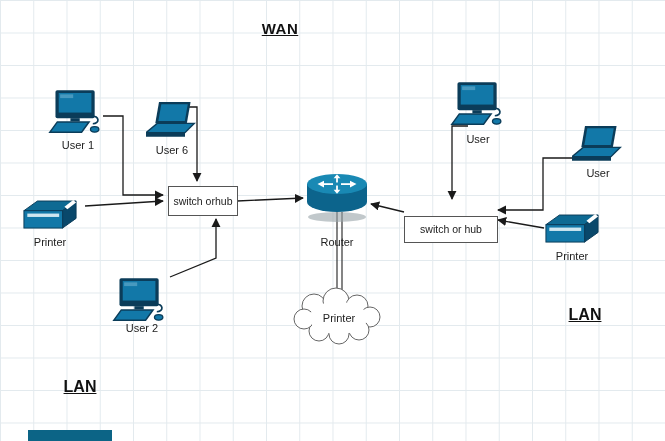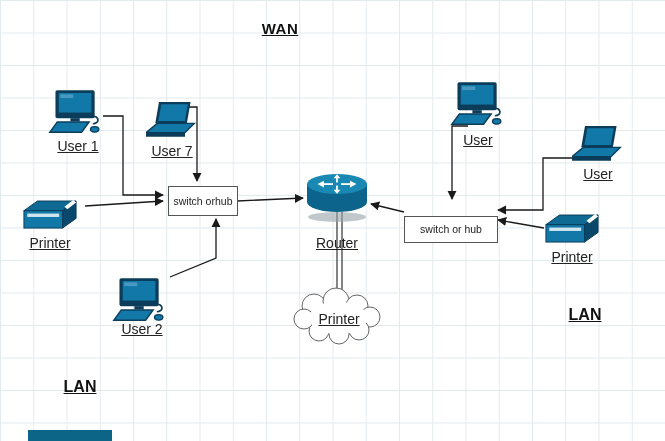--- a/index.html
+++ b/index.html
@@ -10,22 +10,22 @@
     background-color:#ffffff;
     background-image:
       linear-gradient(#e3eaee 1px, transparent 1px),
       linear-gradient(90deg, #e3eaee 1px, transparent 1px);
     background-size:33.25px 32.5px;
     font-family:"Liberation Sans", sans-serif;
   }
   .overlay{position:absolute;left:0;top:0;}
   .label{
     position:absolute;
-    font-size:14px;color:#222;
-    text-align:center;line-height:1.1;text-decoration:underline;
+    font-size:11px;color:#222;
+    text-align:center;line-height:1.1;
   }
   .title-wan{
     position:absolute;
     font-size:15px;font-weight:bold;color:#111;
     text-decoration:underline;text-align:center;letter-spacing:.5px;
   }
   .lan-label{
     position:absolute;
     font-size:16px;font-weight:bold;color:#111;
     text-decoration:underline;text-align:center;
@@ -139,21 +139,21 @@
   </div>
   <div class="switch-box" style="left:404px;top:216px;width:92px;height:25px">
     <span>switch or hub</span>
   </div>
 
   <div class="title-wan" style="left:250px;top:20px;width:60px">WAN</div>
   <div class="lan-label" style="left:55px;top:378px;width:50px">LAN</div>
   <div class="lan-label" style="left:560px;top:306px;width:50px">LAN</div>
 
   <div class="label" style="left:48px;top:139px;width:60px">User 1</div>
-  <div class="label" style="left:142px;top:144px;width:60px">User 7</div>
+  <div class="label" style="left:142px;top:144px;width:60px">User 6</div>
   <div class="label" style="left:20px;top:236px;width:60px">Printer</div>
   <div class="label" style="left:112px;top:322px;width:60px">User 2</div>
   <div class="label" style="left:305px;top:236px;width:64px">Router</div>
   <div class="label" style="left:301px;top:312px;width:76px">Printer</div>
   <div class="label" style="left:448px;top:133px;width:60px">User</div>
   <div class="label" style="left:568px;top:167px;width:60px">User</div>
   <div class="label" style="left:542px;top:250px;width:60px">Printer</div>
 
   <div class="accent-bar"></div>
 

